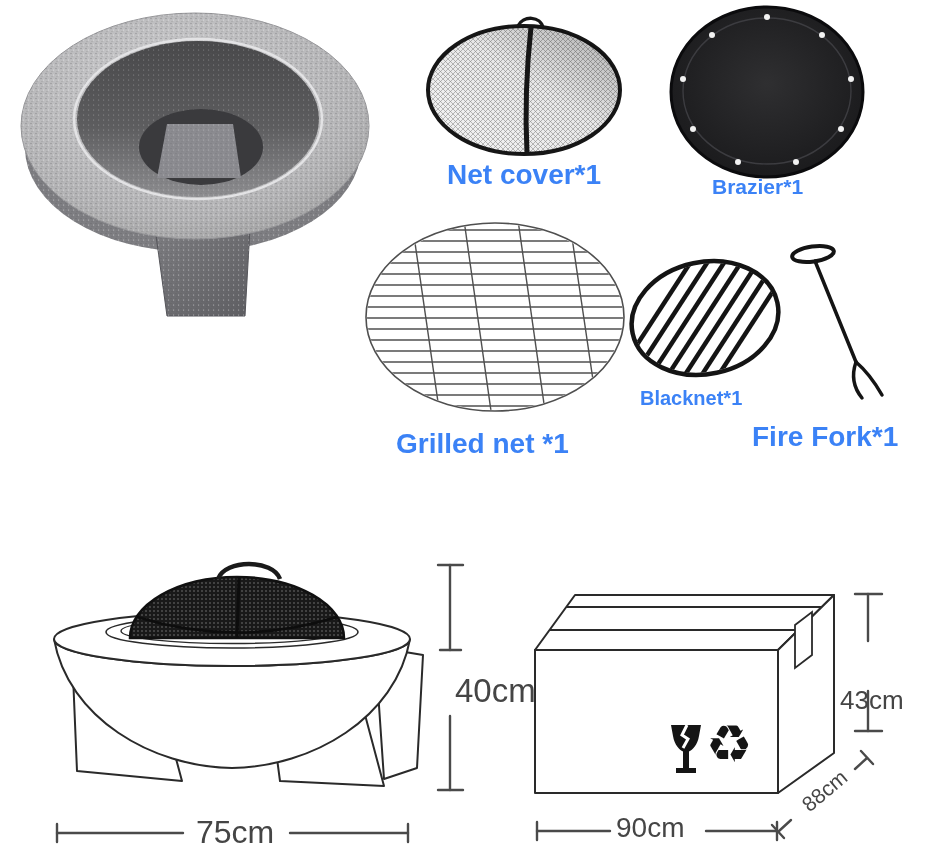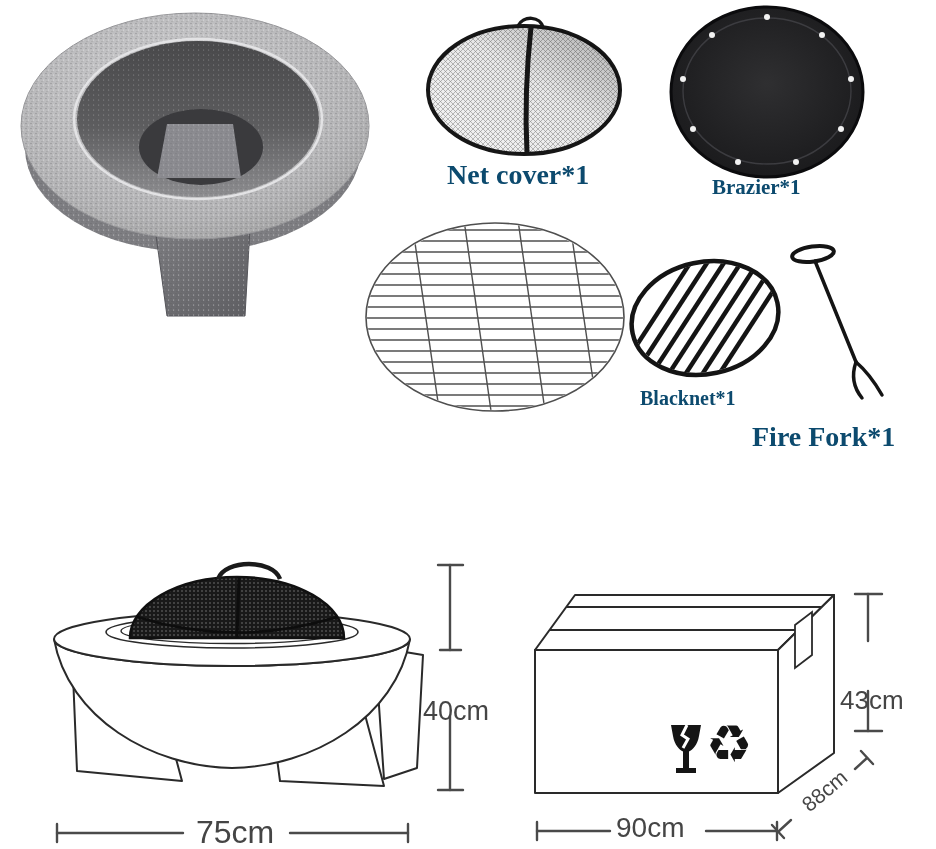--- a/index.html
+++ b/index.html
@@ -2,22 +2,22 @@
 <html><head>
 <meta charset="utf-8">
 <style>
   html,body{margin:0;padding:0;background:#fff;}
   #canvas{
     position:relative;width:936px;height:849px;background:#ffffff;
     font-family:"Liberation Serif", serif;overflow:hidden;
   }
   .abs{position:absolute;}
   .part-label{
-    position:absolute;color:#0c4a6e;font-weight:bold;
-    font-family:Liberation Serif, serif;white-space:nowrap;
+    position:absolute;color:#3b82f6;font-weight:bold;
+    font-family:Liberation Sans, sans-serif;white-space:nowrap;
   }
   .dim-label{
     position:absolute;color:#454545;font-weight:normal;
     font-family:"Liberation Sans", sans-serif;white-space:nowrap;
   }
   .rot{transform:rotate(-40deg);transform-origin:center center;}
   svg{display:block;}
 </style>
 </head>
 <body>
@@ -133,20 +133,21 @@
         <line x1="0" y1="155" x2="270" y2="155"></line>
       <line x1="0" y1="166" x2="270" y2="166"></line>
         <line x1="0" y1="177" x2="270" y2="177"></line>
       <line x1="0" y1="188" x2="270" y2="188"></line>
       <line x1="52" y1="4" x2="80" y2="198"></line>
       <line x1="104" y1="2" x2="132" y2="200"></line>
       <line x1="158" y1="2" x2="186" y2="200"></line>
       <line x1="210" y1="6" x2="238" y2="196"></line>
     </g>
   </svg>
+  <span class="part-label" style="left:396px;top:428px;font-size:28px;">Grilled net *1</span>
 
   <svg class="abs" style="left:625px;top:252px;" width="165" height="135" viewBox="0 0 165 135">
     <defs>
       <clipPath id="bnClip">
           <ellipse cx="80" cy="66" rx="72" ry="54"></ellipse>
         </clipPath>
     </defs>
     <g transform="rotate(-12 80 66)">
       <ellipse cx="80" cy="66" rx="74" ry="56" fill="#ffffff" stroke="#141414" stroke-width="4.5"></ellipse>
       <g clip-path="url(#bnClip)" stroke="#141414" stroke-width="4.5">
@@ -241,19 +242,19 @@
       <line x1="868" y1="691" x2="868" y2="731"></line>
       <line x1="855" y1="731" x2="882" y2="731"></line>
 
       <line x1="772" y1="825" x2="784" y2="838"></line>
       <line x1="779" y1="831" x2="791" y2="820"></line>
       <line x1="861" y1="751" x2="873" y2="764"></line>
       <line x1="867" y1="758" x2="855" y2="769"></line>
     </g>
   </svg>
 
-  <span class="dim-label" style="left:423px;top:696px;font-size:27px;">40cm</span>
+  <span class="dim-label" style="left:423px;top:672px;font-size:33px;padding-left:32px;">40cm</span>
   <span class="dim-label" style="left:196px;top:814px;font-size:32px;">75cm</span>
   <span class="dim-label" style="left:840px;top:657px;font-size:26px;margin-top:28px;">43cm</span>
   <span class="dim-label rot" style="left:799px;top:779px;font-size:21px;">88cm</span>
   <span class="dim-label" style="left:616px;top:812px;font-size:28px;">90cm</span>
 
 </div>
 
 </body></html>

